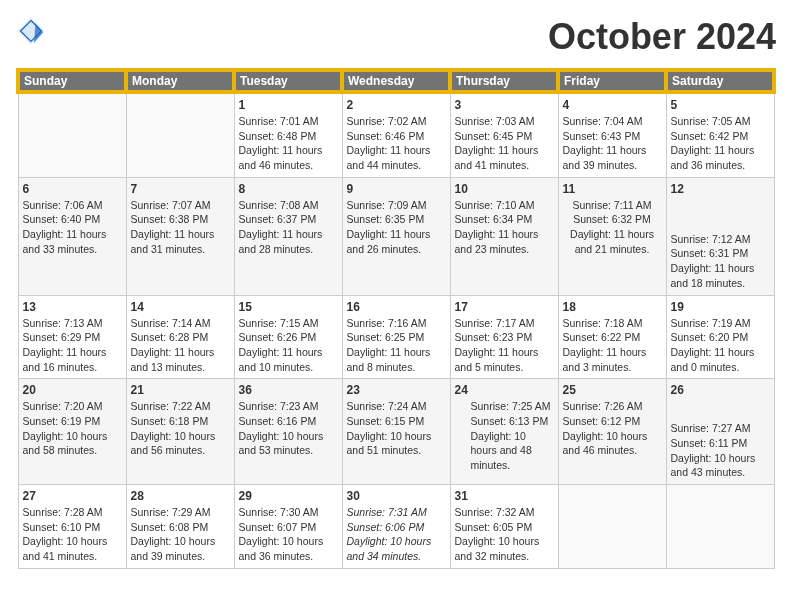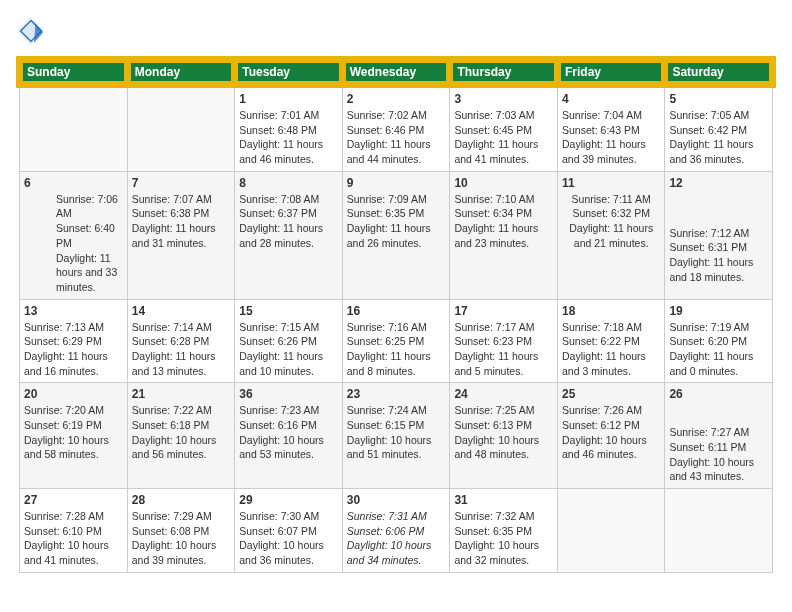--- a/index.html
+++ b/index.html
@@ -40,27 +40,27 @@
     .location {
       font-size: 14px;
       color: #555;
     }
     table {
       width: 100%;
       border-collapse: collapse;
       font-size: 11px;
     }
     thead tr th {
-      background: #15803d;
+      background: #737373;
       color: #fff;
       padding: 2px 4px;
       text-align: left;
       font-size: 12px;
       font-weight: bold;
-      border: 7px solid #eab308;
+      border: 4px solid #eab308;
     }
     tbody tr td {
       border: 1px solid #ccc;
       vertical-align: top;
       padding: 4px;
       width: 108px;
       min-height: 80px;
       color: #333;
     }
     tbody tr:nth-child(even) td {
@@ -89,20 +89,21 @@
 
 <div class="header">
   <div class="logo">
     <svg class="logo-icon" viewBox="0 0 40 40">
       <polygon points="20,2 38,20 20,38 2,20" fill="#1565c0" opacity="0.15"></polygon>
       <polygon points="20,6 34,20 20,34 6,20" fill="none" stroke="#1565c0" stroke-width="1.5"></polygon>
       <polygon points="26,10 36,22 24,36" fill="#1565c0" opacity="0.7"></polygon>
     </svg>
   </div>
   <div class="title-block">
+    <div class="month-title">October 2024</div>
   </div>
 </div>
 
 <table>
   <thead>
     <tr>
     <th>Sunday</th>
         <th>Monday</th>
         <th>Tuesday</th>
         <th>Wednesday</th>
@@ -142,21 +143,21 @@
         <td>
           <span class="day-num">5</span>
           <div class="day-info" style="white-space: pre-line;">Sunrise: 7:05 AM
 Sunset: 6:42 PM
 Daylight: 11 hours and 36 minutes.</div>
         </td>
       </tr>
       <tr>
         <td>
           <span class="day-num">6</span>
-          <div class="day-info" style="white-space: pre-line; margin-left: 32px;">Sunrise: 7:06 AM
+          <div class="day-info" style="white-space: pre-line;">Sunrise: 7:06 AM
 Sunset: 6:40 PM
 Daylight: 11 hours and 33 minutes.</div>
         </td>
         <td>
           <span class="day-num">7</span>
           <div class="day-info" style="white-space: pre-line;">Sunrise: 7:07 AM
 Sunset: 6:38 PM
 Daylight: 11 hours and 31 minutes.</div>
         </td>
         <td>
@@ -254,21 +255,21 @@
 Daylight: 10 hours and 53 minutes.</div>
         </td>
         <td>
           <span class="day-num">23</span>
           <div class="day-info" style="white-space: pre-line;">Sunrise: 7:24 AM
 Sunset: 6:15 PM
 Daylight: 10 hours and 51 minutes.</div>
         </td>
         <td>
           <span class="day-num">24</span>
-          <div class="day-info" style="white-space: pre-line;">Sunrise: 7:25 AM
+          <div class="day-info" style="white-space: pre-line; margin-left: 16px;">Sunrise: 7:25 AM
 Sunset: 6:13 PM
 Daylight: 10 hours and 48 minutes.</div>
         </td>
         <td>
           <span class="day-num">25</span>
           <div class="day-info" style="white-space: pre-line;">Sunrise: 7:26 AM
 Sunset: 6:12 PM
 Daylight: 10 hours and 46 minutes.</div>
         </td>
         <td>
@@ -299,20 +300,20 @@
         </td>
         <td>
           <span class="day-num">30</span>
           <div class="day-info" style="white-space: pre-line; font-style: italic;">Sunrise: 7:31 AM
 Sunset: 6:06 PM
 Daylight: 10 hours and 34 minutes.</div>
         </td>
         <td>
           <span class="day-num">31</span>
           <div class="day-info" style="white-space: pre-line;">Sunrise: 7:32 AM
-Sunset: 6:35 PM
+Sunset: 6:05 PM
 Daylight: 10 hours and 32 minutes.</div>
         </td>
         <td class="empty-cell"></td>
         <td class="empty-cell"></td>
       </tr>
     </tbody>
 </table>
 
 </body></html>

